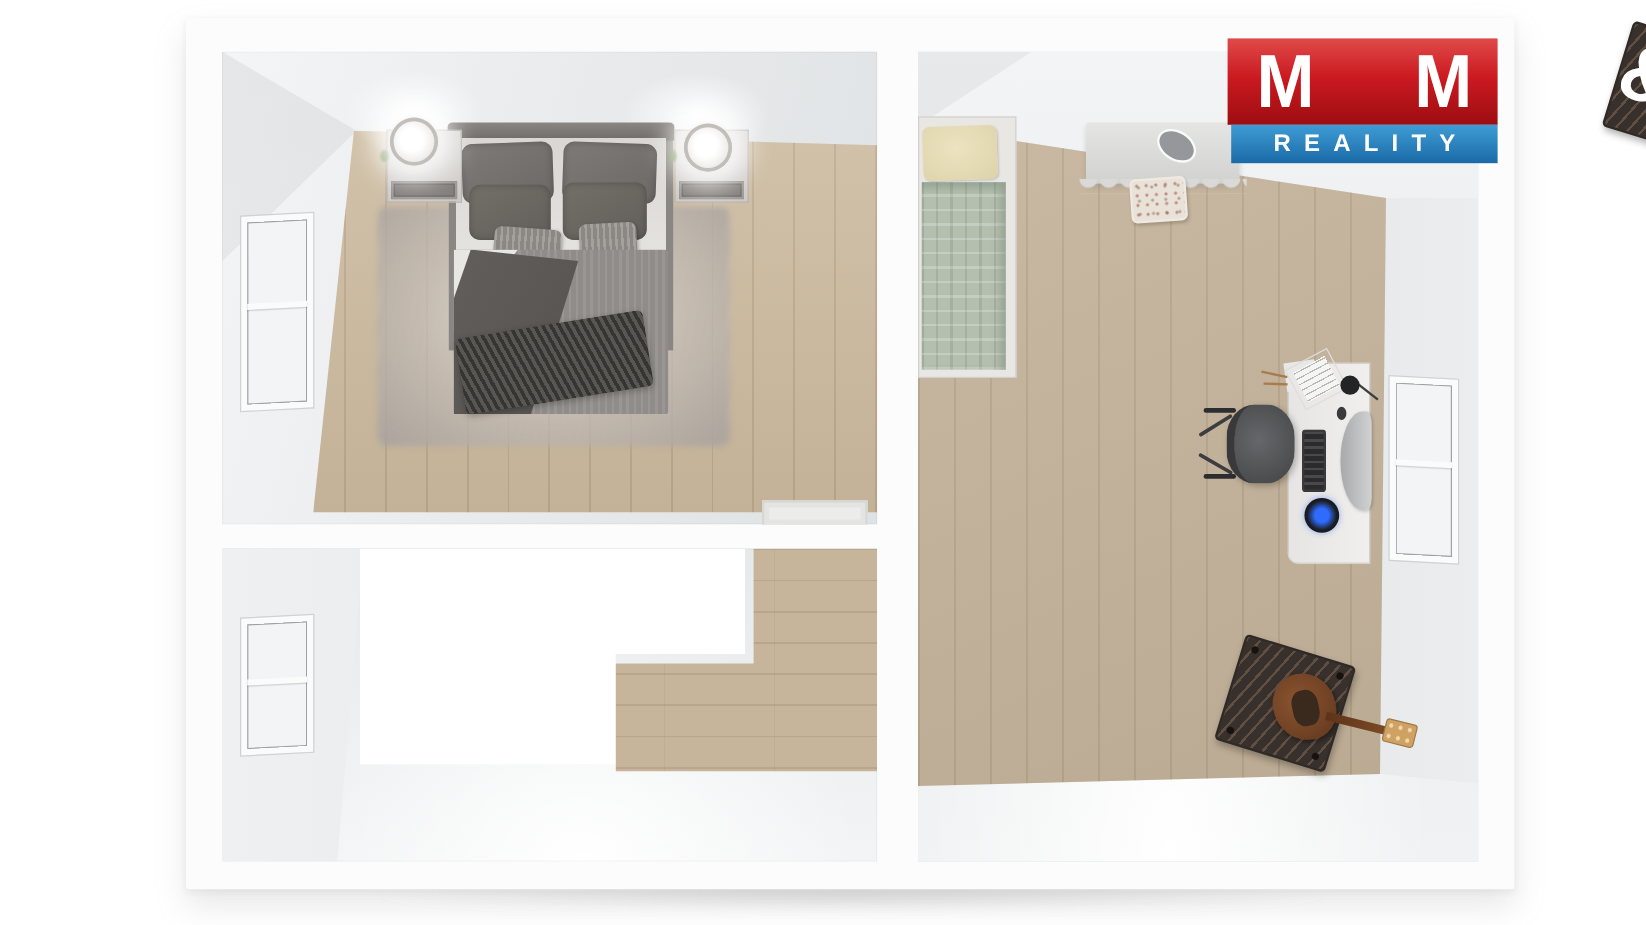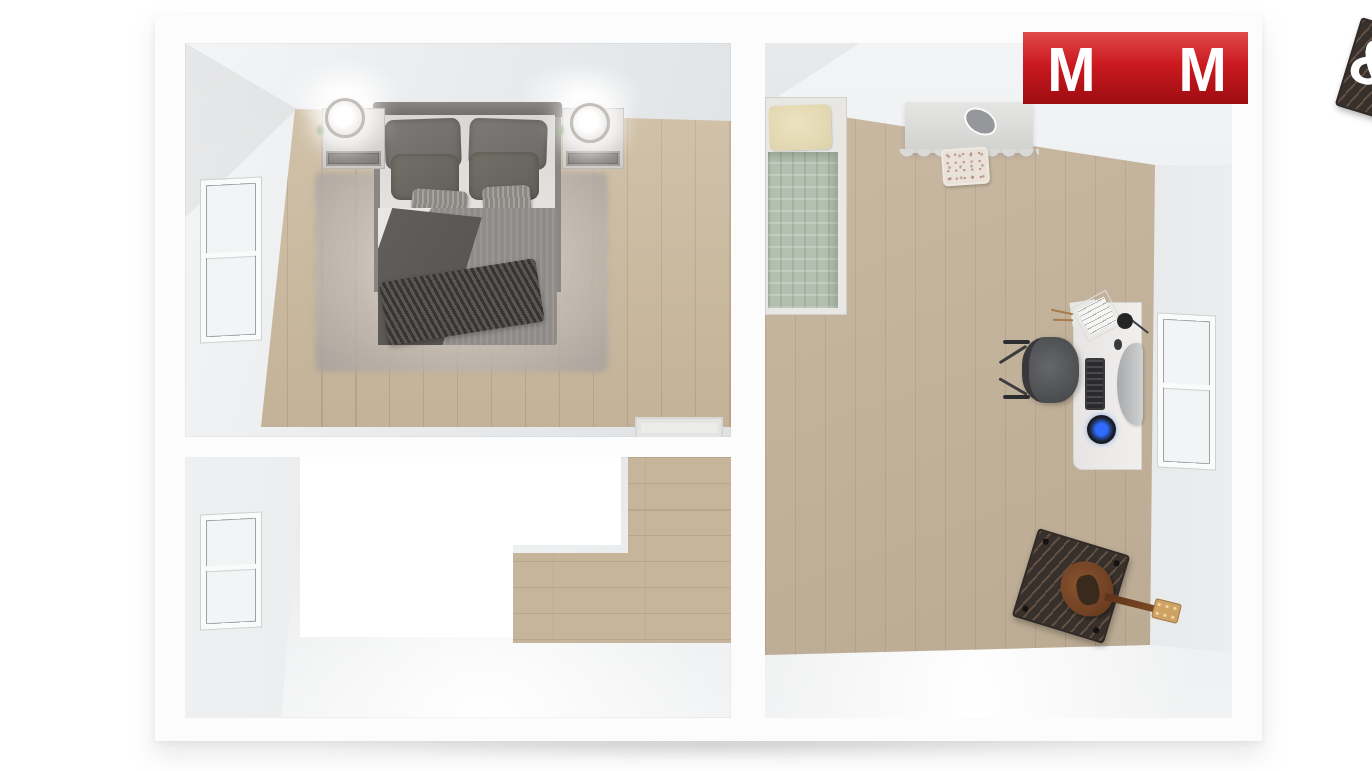--- a/index.html
+++ b/index.html
@@ -298,14 +298,17 @@
         <div class="headstock"></div>
       </div>
     </div>
   </div>
 
   <div class="abs logo-red">
     <span class="m">M</span>
     <span class="amp">&amp;</span>
     <span class="m">M</span>
   </div>
+  <div class="abs logo-blue">
+    <span class="txt">REALITY</span>
+  </div>
 
 </div>
 
 </body></html>

